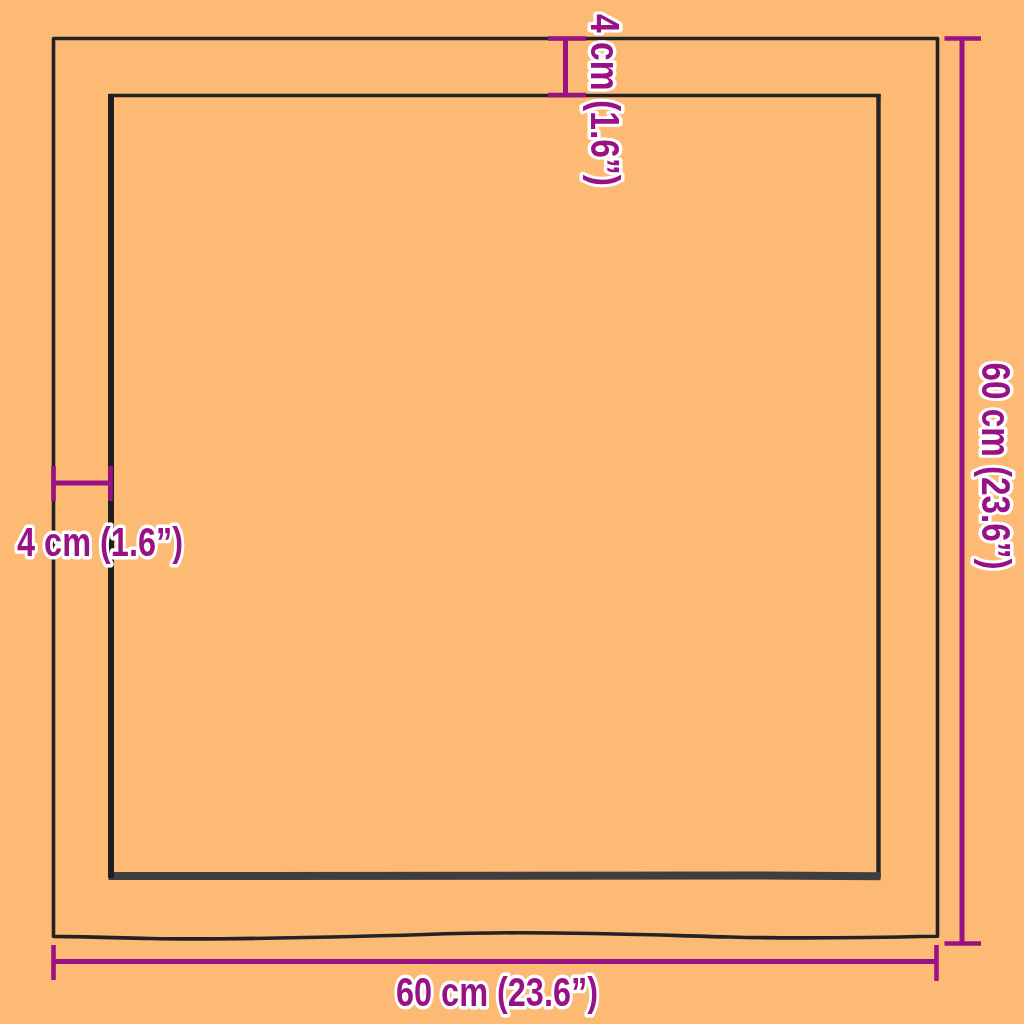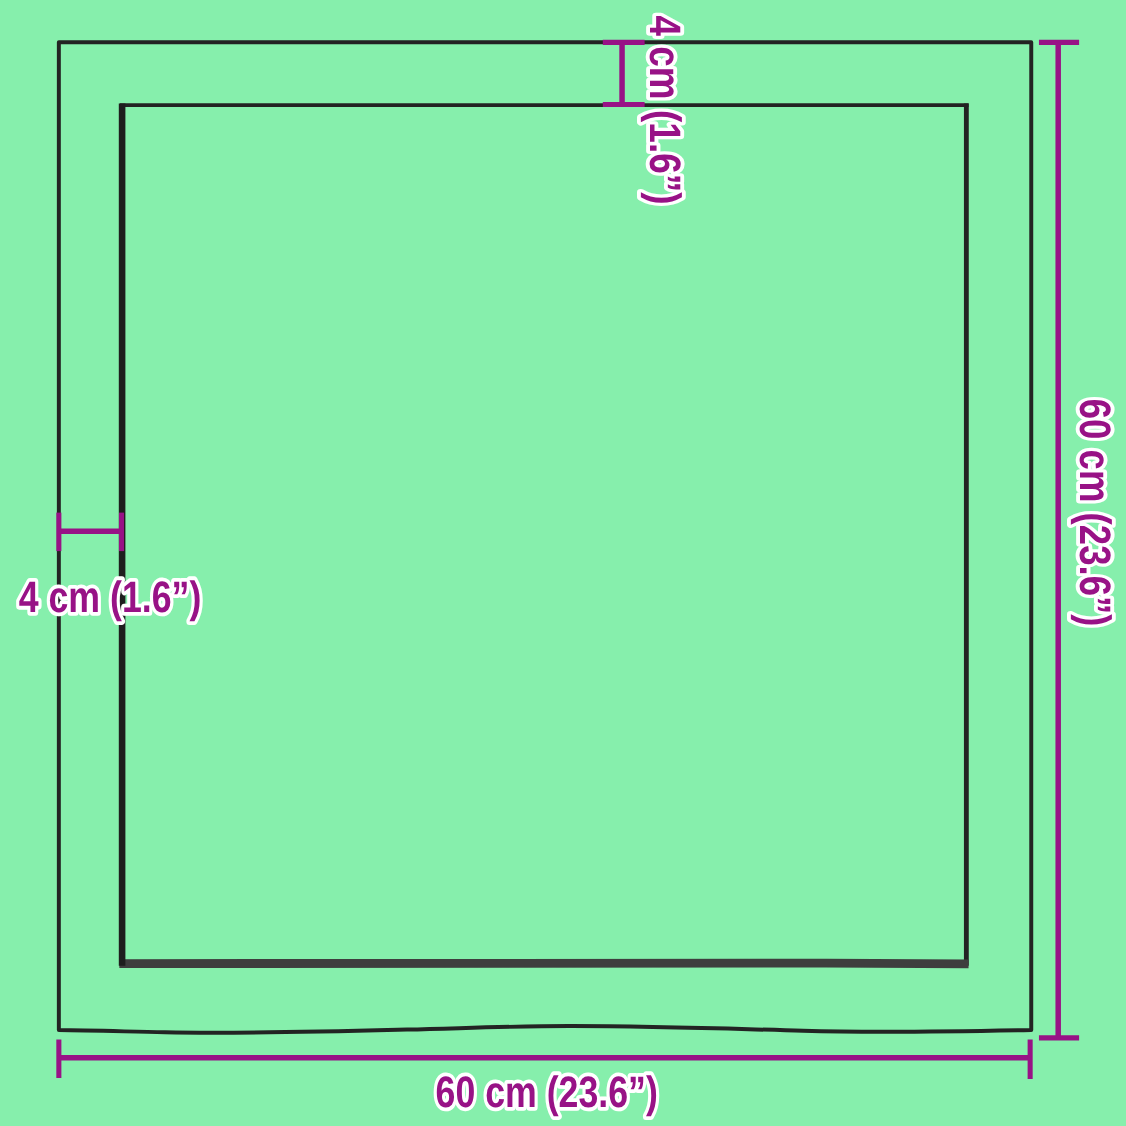--- a/index.html
+++ b/index.html
@@ -7,21 +7,21 @@
     padding: 0;
     background: #ffffff;
     width: 1024px;
     height: 1024px;
     overflow: hidden;
   }
   .canvas {
     position: relative;
     width: 1024px;
     height: 1024px;
-    background: #86efac;
+    background: #fdba74;
   }
   svg {
     display: block;
   }
   .dim-label {
     font-family: "Liberation Sans", "DejaVu Sans", sans-serif;
     font-weight: bold;
     font-size: 40px;
     stroke: #ffffff;           
     stroke-width: 7px;

